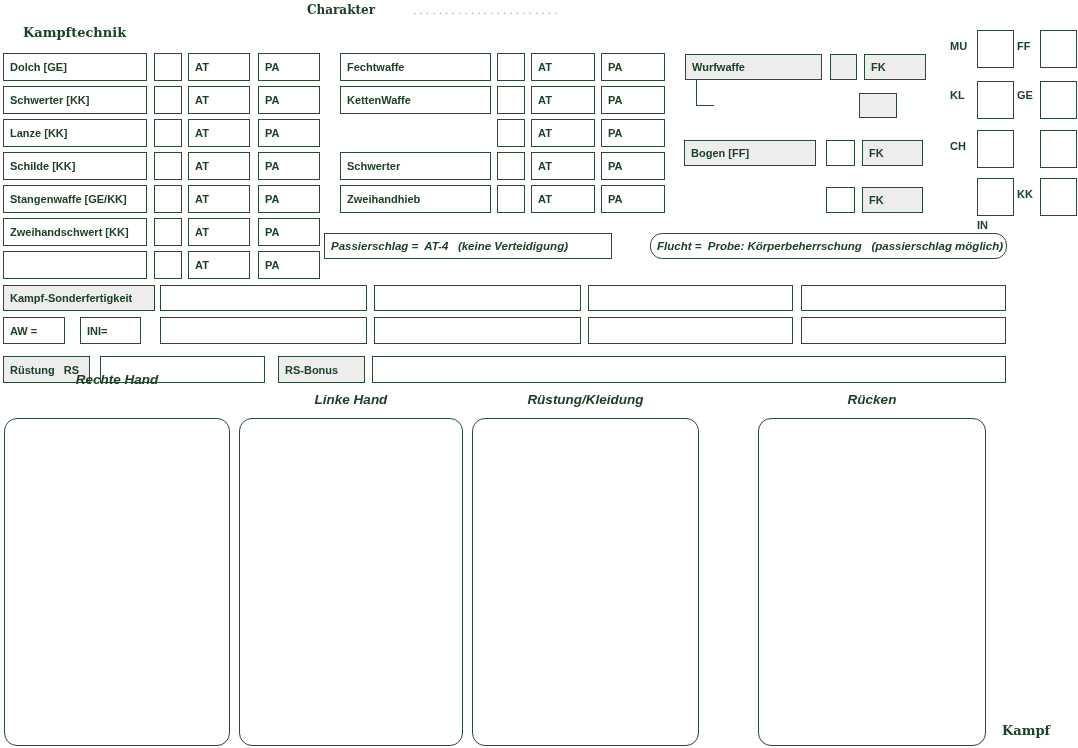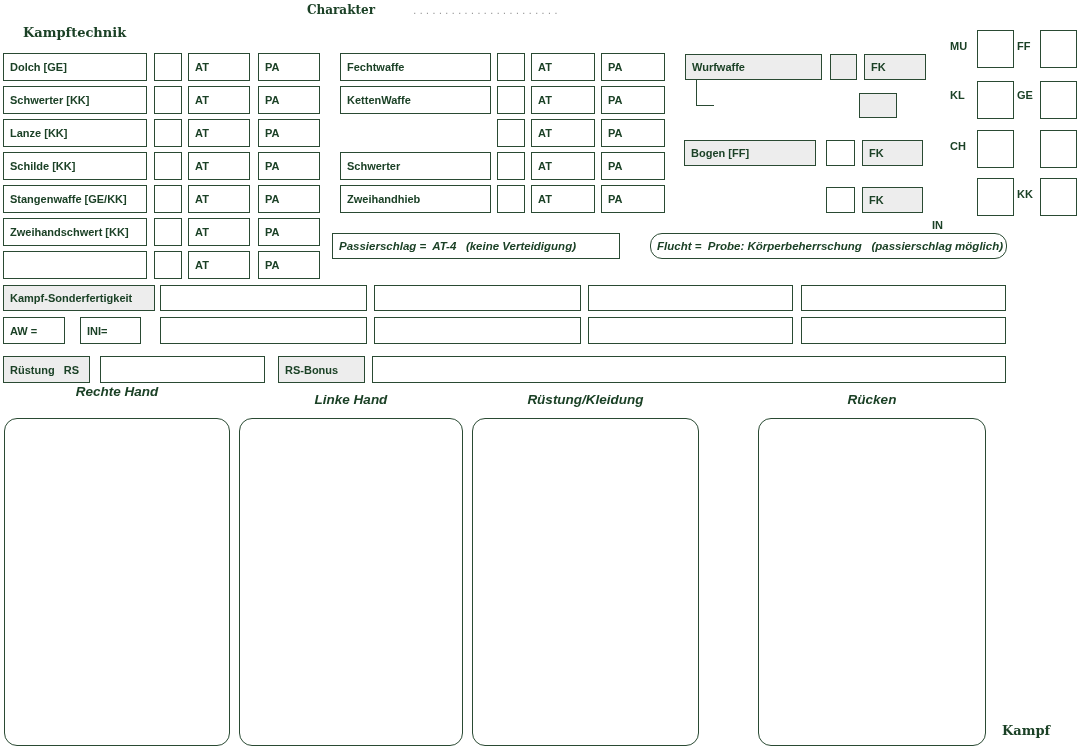--- a/index.html
+++ b/index.html
@@ -130,47 +130,47 @@
   <div class="attl" style="left:950px;top:89px;">KL</div>
   <div class="box sq" style="left:977px;top:81px;width:37px;height:38px;"></div>
   <div class="attl" style="left:1017px;top:89px;text-align:center;">GE</div>
   <div class="box sq" style="left:1040px;top:81px;width:37px;height:38px;"></div>
 
   <div class="attl" style="left:950px;top:140px;">CH</div>
   <div class="box sq" style="left:977px;top:130px;width:37px;height:38px;"></div>
   <div class="attl" style="left:1045px;top:139px;">KO</div>
   <div class="box sq" style="left:1040px;top:130px;width:37px;height:38px;"></div>
 
-  <div class="attl" style="left:932px;top:188px;margin-top:31px;">IN</div>
+  <div class="attl" style="left:977px;top:188px;margin-top:31px;">IN</div>
   <div class="box sq" style="left:977px;top:178px;width:37px;height:38px;"></div>
   <div class="attl" style="left:1017px;top:188px;">KK</div>
   <div class="box sq" style="left:1040px;top:178px;width:37px;height:38px;"></div>
 
-  <div class="box ital" style="left:332px;top:233px;width:288px;height:26px;font-size:11.5px;">Passierschlag =  AT-4   (keine Verteidigung)</div>
+  <div class="box ital" style="left:324px;top:233px;width:288px;height:26px;font-size:11.5px;">Passierschlag =  AT-4   (keine Verteidigung)</div>
   <div class="box ital" style="left:650px;top:233px;width:357px;height:26px;font-size:11.5px;border-radius:12px;">Flucht =  Probe: Körperbeherrschung   (passierschlag möglich)</div>
 
   <div class="box gray" style="left:3px;top:285px;width:152px;height:26px;">Kampf-Sonderfertigkeit</div>
   <div class="box" style="left:160px;top:285px;width:207px;height:26px;"></div>
   <div class="box" style="left:374px;top:285px;width:207px;height:26px;"></div>
   <div class="box" style="left:588px;top:285px;width:205px;height:26px;"></div>
   <div class="box" style="left:801px;top:285px;width:205px;height:26px;"></div>
 
   <div class="box" style="left:3px;top:317px;width:62px;height:27px;">AW =</div>
   <div class="box" style="left:80px;top:317px;width:61px;height:27px;">INI=</div>
   <div class="box" style="left:160px;top:317px;width:207px;height:27px;"></div>
   <div class="box" style="left:374px;top:317px;width:207px;height:27px;"></div>
   <div class="box" style="left:588px;top:317px;width:205px;height:27px;"></div>
   <div class="box" style="left:801px;top:317px;width:205px;height:27px;"></div>
 
   <div class="box gray" style="left:3px;top:356px;width:87px;height:27px;">Rüstung   RS</div>
   <div class="box" style="left:100px;top:356px;width:165px;height:27px;"></div>
   <div class="box gray" style="left:278px;top:356px;width:87px;height:27px;">RS-Bonus</div>
   <div class="box" style="left:372px;top:356px;width:634px;height:27px;"></div>
 
-  <div class="hdr" style="left:4px;top:384px;width:226px;">Rechte Hand</div>
+  <div class="hdr" style="left:4px;top:372px;width:226px;">Rechte Hand</div>
   <div class="hdr" style="left:239px;top:392px;width:224px;">Linke Hand</div>
   <div class="hdr" style="left:472px;top:392px;width:227px;">Rüstung/Kleidung</div>
   <div class="hdr" style="left:758px;top:392px;width:228px;">Rücken</div>
 
   <div class="bigbox" style="left:4px;top:418px;width:226px;height:328px;"></div>
   <div class="bigbox" style="left:239px;top:418px;width:224px;height:328px;"></div>
   <div class="bigbox" style="left:472px;top:418px;width:227px;height:328px;"></div>
   <div class="bigbox" style="left:758px;top:418px;width:228px;height:328px;"></div>
 
   <div class="serif" style="left:1002px;top:723px;font-size:13px;">Kampf</div>

